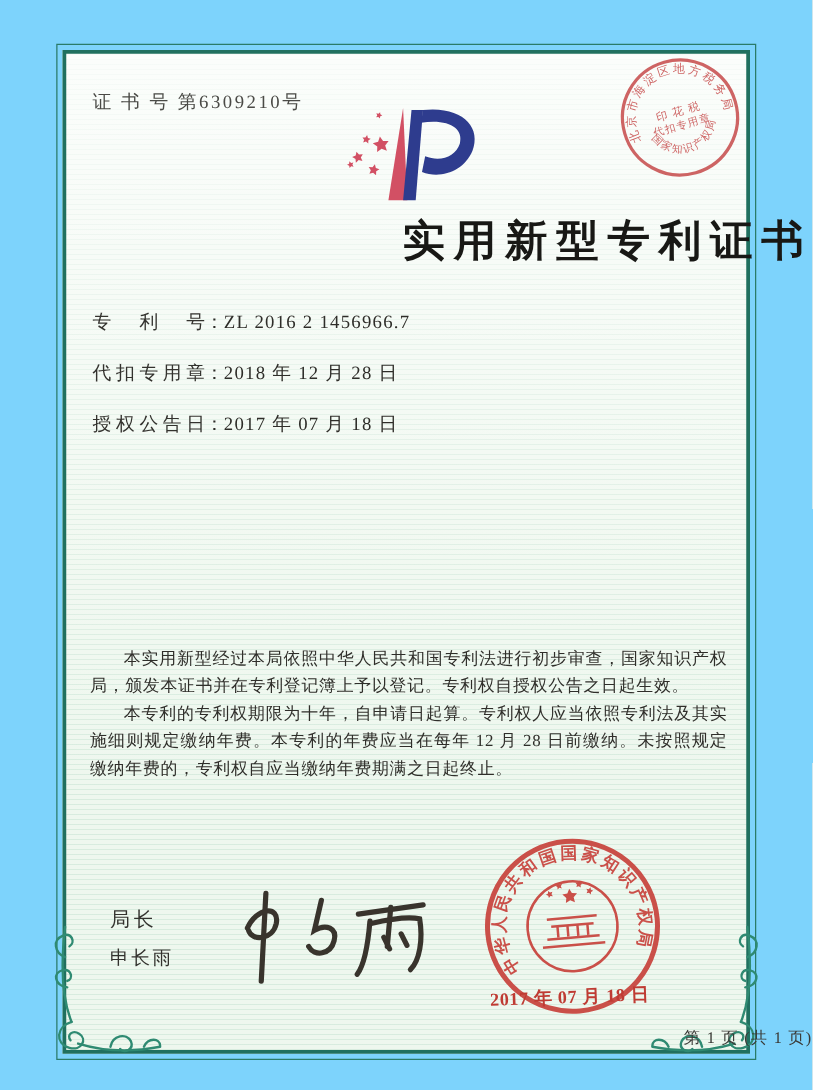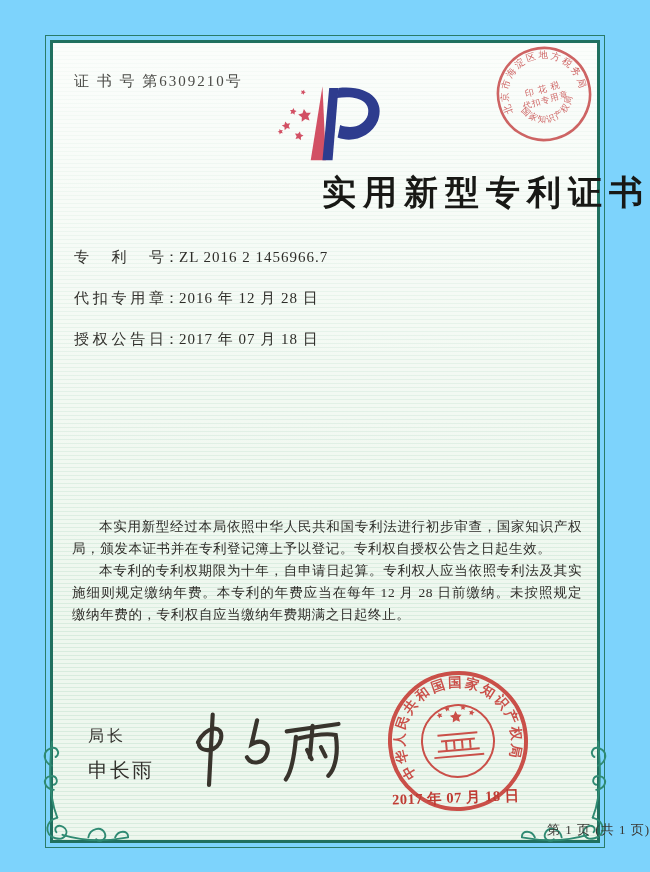--- a/index.html
+++ b/index.html
@@ -34,21 +34,21 @@
   .field-row.r2{margin-bottom:23px;}
   .field-label{
     display:inline-block;width:6em;vertical-align:bottom;
     text-align:justify;text-align-last:justify;color:#33322e;
   }
   .field-value{letter-spacing:1px;color:#2e2d29;}
   .paras{left:72px;top:516px;width:510px;font-size:13.5px;line-height:22px;
     text-align:justify;color:#2f2e2a;letter-spacing:.6px;}
   .paras p{margin:0;text-indent:2em;}
   .sig-title{left:88px;top:726px;font-size:16px;letter-spacing:3px;color:#33322e;}
-  .sig-name{left:88px;top:757px;font-size:20px;letter-spacing:2px;color:#33322e;}
+  .sig-name{left:88px;top:757px;font-size:15px;letter-spacing:2px;color:#33322e;}
   .signature-svg{left:172px;top:698px;}
   .seal-svg{left:383px;top:666px;transform:rotate(-5deg);opacity:.92;}
   .seal-date{
     left:392px;top:788px;width:150px;font-size:14.5px;font-weight:bold;
     letter-spacing:.5px;color:#bf3b33;transform:rotate(-2deg);
   }
   .footer{left:0;right:0;top:821px;text-align:right;font-size:13px;
     letter-spacing:1px;color:#3a3935;}
   .flourish-left{left:40px;top:735px;}
   .flourish-right{right:40px;top:735px;transform:scaleX(-1);}
@@ -96,21 +96,21 @@
     <text x="50" y="59" text-anchor="middle" font-size="8.5" letter-spacing="1" fill="#c85050">代扣专用章</text>
   </svg>
 
   <div class="abs title">实用新型专利证书</div>
 
   <div class="abs fields">
     <div class="field-row">
       <span class="field-label">专利号</span><span>：</span><span class="field-value">ZL 2016 2 1456966.7</span>
     </div>
     <div class="field-row">
-      <span class="field-label">代扣专用章</span><span>：</span><span class="field-value">2016 年 12 月 28 日</span>
+      <span class="field-label">代扣专用章</span><span>：</span><span class="field-value">2018 年 12 月 28 日</span>
     </div>
     <div class="field-row">
       <span class="field-label">授权公告日</span><span>：</span><span class="field-value">2017 年 07 月 18 日</span>
     </div>
   </div>
 
   <div class="abs paras">
     <p>本实用新型经过本局依照中华人民共和国专利法进行初步审查，国家知识产权局，颁发本证书并在专利登记簿上予以登记。专利权自授权公告之日起生效。</p>
     <p>本专利的专利权期限为十年，自申请日起算。专利权人应当依照专利法及其实施细则规定缴纳年费。本专利的年费应当在每年 12 月 28 日前缴纳。未按照规定缴纳年费的，专利权自应当缴纳年费期满之日起终止。</p>
   </div>

